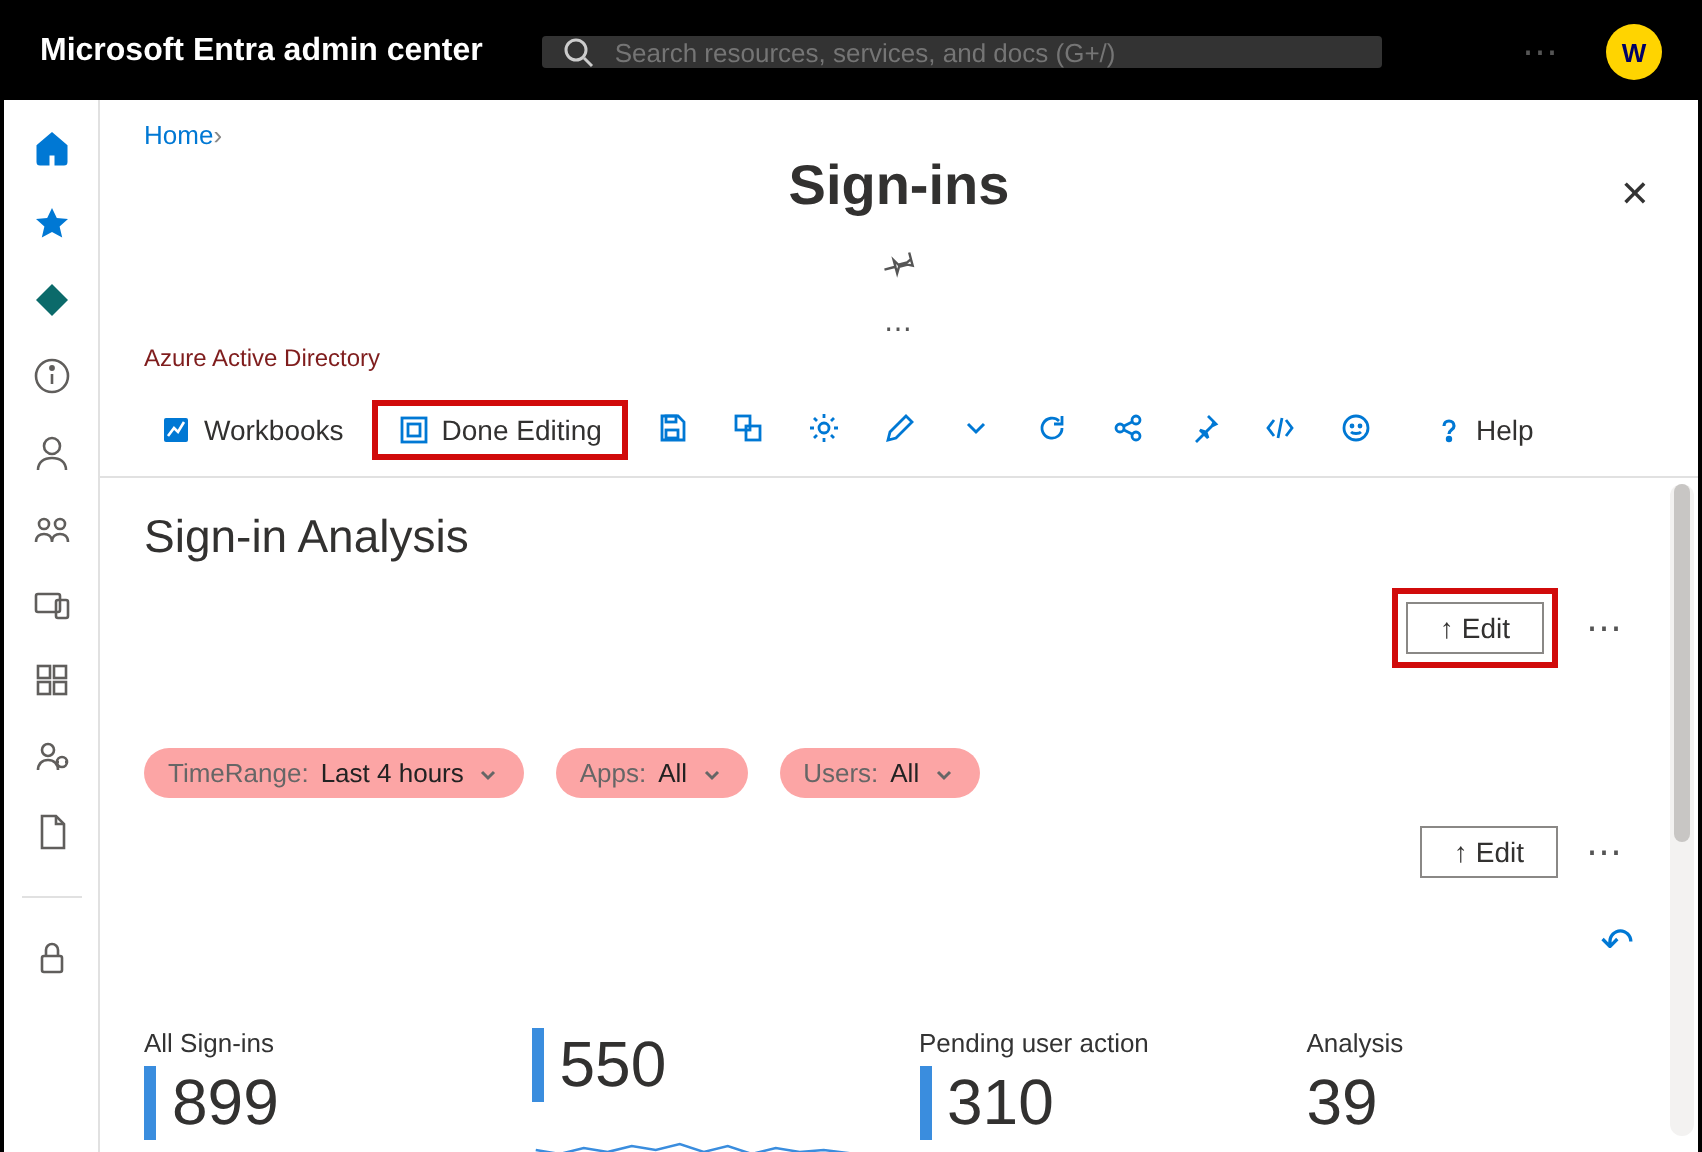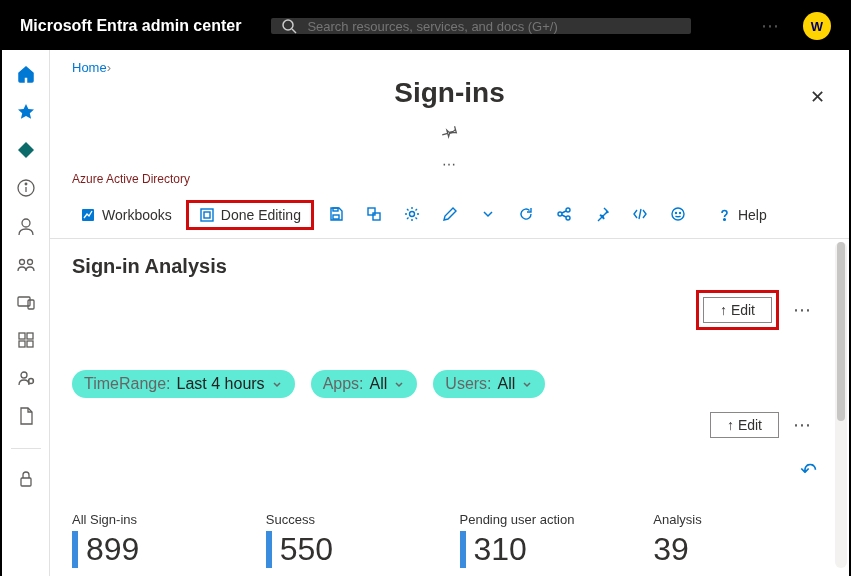--- a/index.html
+++ b/index.html
@@ -29,26 +29,26 @@
   .close-x { position:absolute; right:24px; top:36px; font-size:18px; color:#333; cursor:pointer; }
   .toolbar { display:flex; align-items:center; gap:6px; padding:4px 22px 8px 22px; border-bottom:1px solid #e1e1e1; }
   .toolbar .tbtn { display:flex; align-items:center; gap:6px; padding:4px 8px; color:#323130; cursor:pointer; }
   .toolbar .icon-only { padding:4px 8px; color:#0078d4; cursor:pointer; }
   .toolbar svg { width:16px; height:16px; }
   .tb-blue { color:#0078d4; }
   .done-edit-box { border:3px solid #d10b0b; padding:2px 6px; display:flex; align-items:center; gap:6px; }
   .content { padding:12px 22px 0 22px; height:calc(100% - 160px); overflow-y:auto; overflow-x:hidden; border-right:10px solid transparent; position:relative;}
   .vscrollbar { position:absolute; right:2px; top:192px; bottom:8px; width:12px; background:#f3f2f1; border-radius:6px; }
   .vscrollbar .vthumb { position:absolute; left:2px; right:2px; top:0; height:55%; background:#c8c6c4; border-radius:4px; }
-  .section-title { font-size:20px; font-weight:700; margin:4px 0 12px 0; }
+  .section-title { font-size:23px; font-weight:400; margin:4px 0 12px 0; }
   .row-right { display:flex; justify-content:flex-end; align-items:center; gap:10px; }
   .edit-btn { border:1px solid #8a8886; padding:4px 16px; background:#fff; cursor:pointer; font-size:14px; display:flex; align-items:center; gap:4px;}
   .edit-frame-red { border:3px solid #d10b0b; padding:4px;}
   .pill-row { display:flex; gap:16px; margin:40px 0 12px 0; }
-  .pill { background:#5eead4; border-radius:16px; padding:5px 12px; display:flex; align-items:center; gap:6px; font-size:16px; cursor:pointer;}
+  .pill { background:#fca5a5; border-radius:16px; padding:5px 12px; display:flex; align-items:center; gap:6px; font-size:13px; cursor:pointer;}
   .pill .lbl { color:#666; }
   .pill .val { color:#222; font-weight:400; }
   .pill svg { width:12px; height:12px; }
   .undo-row { display:flex; justify-content:flex-end; padding:18px 0 6px 0;}
   .metrics { display:flex; gap:30px; margin:24px 0 6px 0; }
   .metric { flex:1; }
   .metric .mlabel { font-size:13px; color:#333; margin-bottom:4px;}
   .metric .mnum-row { display:flex; align-items:stretch; gap:8px; }
   .metric .bar { width:6px; background:#3a8dde; }
   .metric .mnum { font-size:32px; font-weight:400; color:#323130; }
@@ -290,21 +290,20 @@
           <div class="mlabel">All Sign-ins</div>
           <div class="mnum-row">
               <div class="bar"></div>
               <div class="mnum">899</div>
             </div>
           <svg class="spark" viewBox="0 0 160 30" fill="none" stroke="#3a8dde" stroke-width="1.3">
               <path d="M0 20 L10 22 L20 18 L30 21 L40 19 L50 20 L60 17 L70 19 L80 14 L86 8 L92 18 L100 20 L110 12 L118 20 L124 18 L132 16 L140 19 L150 15 L160 20"></path>
             </svg>
         </div>
         <div class="metric">
-          <div class="mlabel">Success</div>
           <div class="mnum-row">
               <div class="bar"></div>
               <div class="mnum">550</div>
             </div>
           <svg class="spark" viewBox="0 0 160 30" fill="none" stroke="#3a8dde" stroke-width="1.3">
               <path d="M0 18 L12 20 L24 17 L36 19 L48 16 L60 18 L72 15 L84 19 L96 16 L108 20 L120 17 L132 19 L144 18 L160 20"></path>
             </svg>
         </div>
         <div class="metric">
           <div class="mlabel">Pending user action</div>

